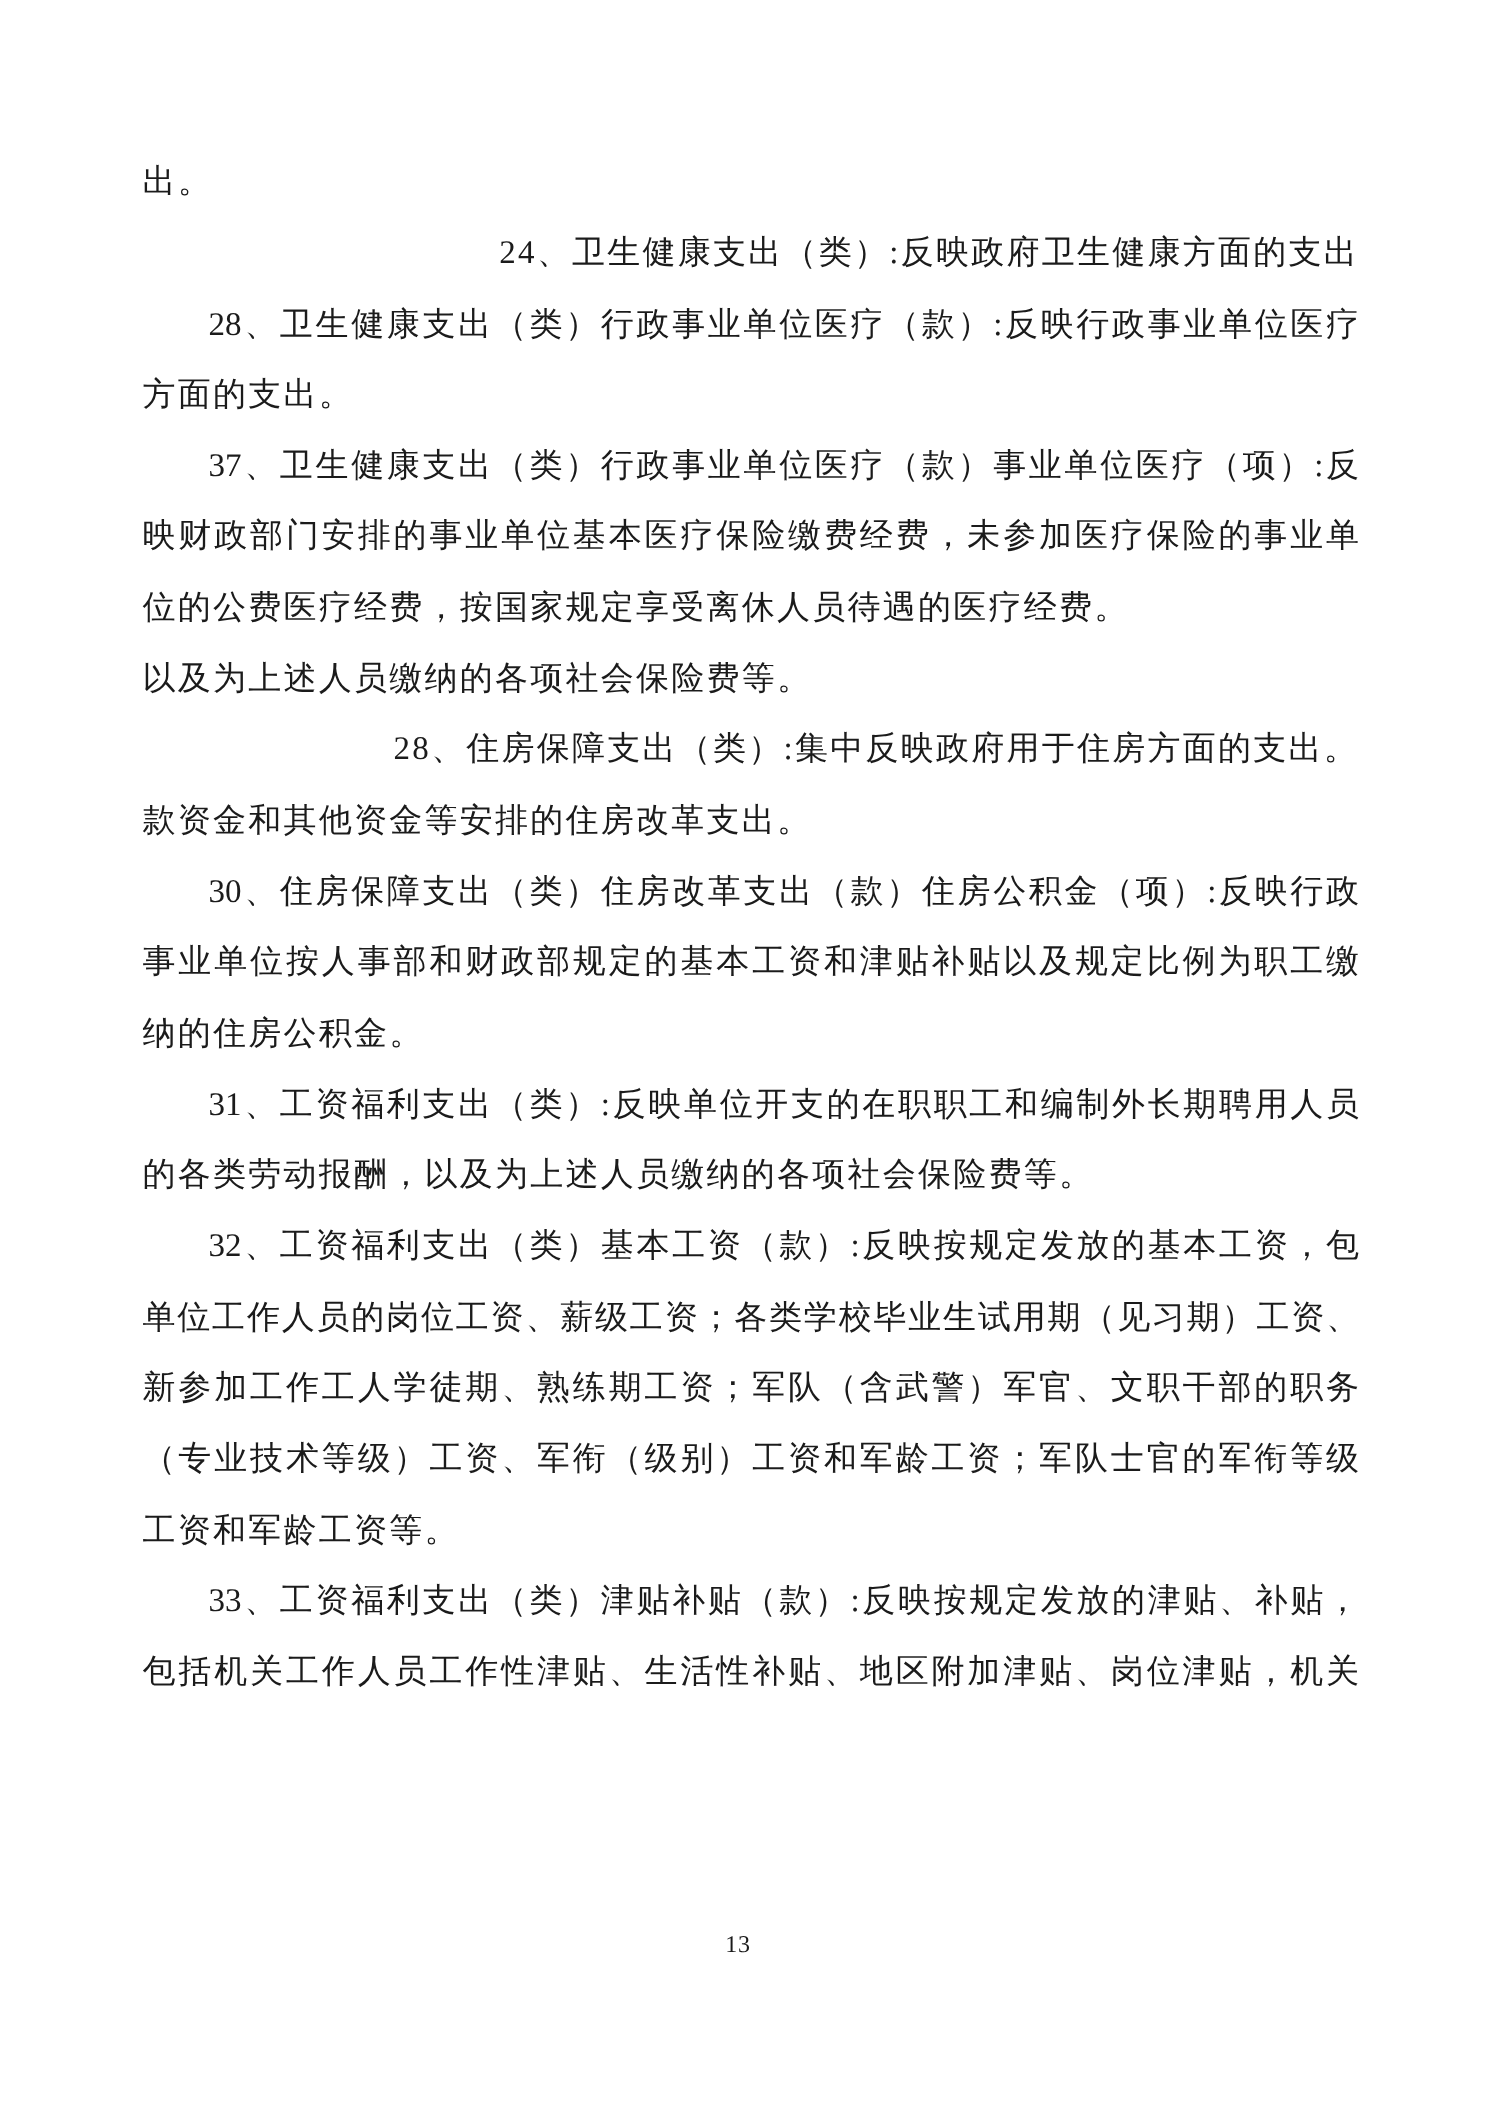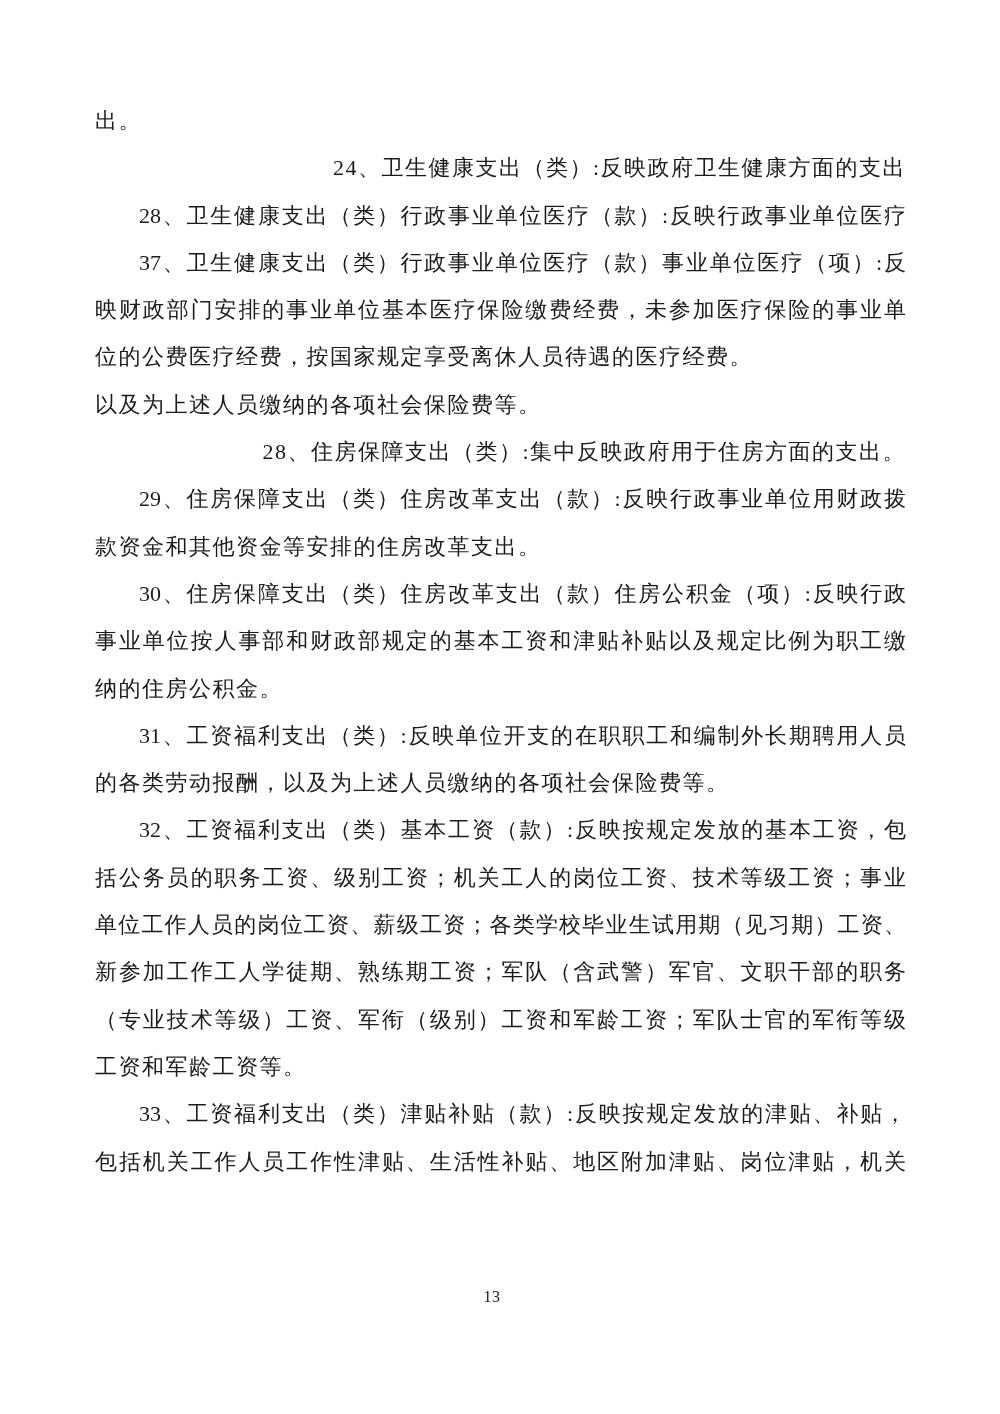--- a/index.html
+++ b/index.html
@@ -60,34 +60,33 @@
   }
 </style>
 </head>
 <body>
 
 <div class="page">
   <main class="body-text" id="body-lines">
       <div class="line">出。</div>
       <div class="line indent">24、卫生健康支出（类）:反映政府卫生健康方面的支出</div>
       <div class="line indent fill">28、卫生健康支出（类）行政事业单位医疗（款）:反映行政事业单位医疗</div>
+      <div class="line">方面的支出。</div>
       <div class="line indent fill">37、卫生健康支出（类）行政事业单位医疗（款）事业单位医疗（项）:反</div>
       <div class="line fill">映财政部门安排的事业单位基本医疗保险缴费经费，未参加医疗保险的事业单</div>
       <div class="line">位的公费医疗经费，按国家规定享受离休人员待遇的医疗经费。</div>
       <div class="line">以及为上述人员缴纳的各项社会保险费等。</div>
       <div class="line indent">28、住房保障支出（类）:集中反映政府用于住房方面的支出。</div>
-      <div class="line indent fill">29、住房保障支出（类）住房改革支出（款）:反映行政事业单位用财政拨</div>
       <div class="line">款资金和其他资金等安排的住房改革支出。</div>
       <div class="line indent fill">30、住房保障支出（类）住房改革支出（款）住房公积金（项）:反映行政</div>
       <div class="line fill">事业单位按人事部和财政部规定的基本工资和津贴补贴以及规定比例为职工缴</div>
       <div class="line">纳的住房公积金。</div>
       <div class="line indent fill">31、工资福利支出（类）:反映单位开支的在职职工和编制外长期聘用人员</div>
       <div class="line">的各类劳动报酬，以及为上述人员缴纳的各项社会保险费等。</div>
       <div class="line indent fill">32、工资福利支出（类）基本工资（款）:反映按规定发放的基本工资，包</div>
-      <div class="line fill">括公务员的职务工资、级别工资；机关工人的岗位工资、技术等级工资；事业</div>
       <div class="line fill">单位工作人员的岗位工资、薪级工资；各类学校毕业生试用期（见习期）工资、</div>
       <div class="line fill">新参加工作工人学徒期、熟练期工资；军队（含武警）军官、文职干部的职务</div>
       <div class="line fill">（专业技术等级）工资、军衔（级别）工资和军龄工资；军队士官的军衔等级</div>
       <div class="line">工资和军龄工资等。</div>
       <div class="line indent fill">33、工资福利支出（类）津贴补贴（款）:反映按规定发放的津贴、补贴，</div>
       <div class="line fill">包括机关工作人员工作性津贴、生活性补贴、地区附加津贴、岗位津贴，机关</div>
     </main>
   <footer class="page-footer">
     <span class="page-number">13</span>
   </footer>

